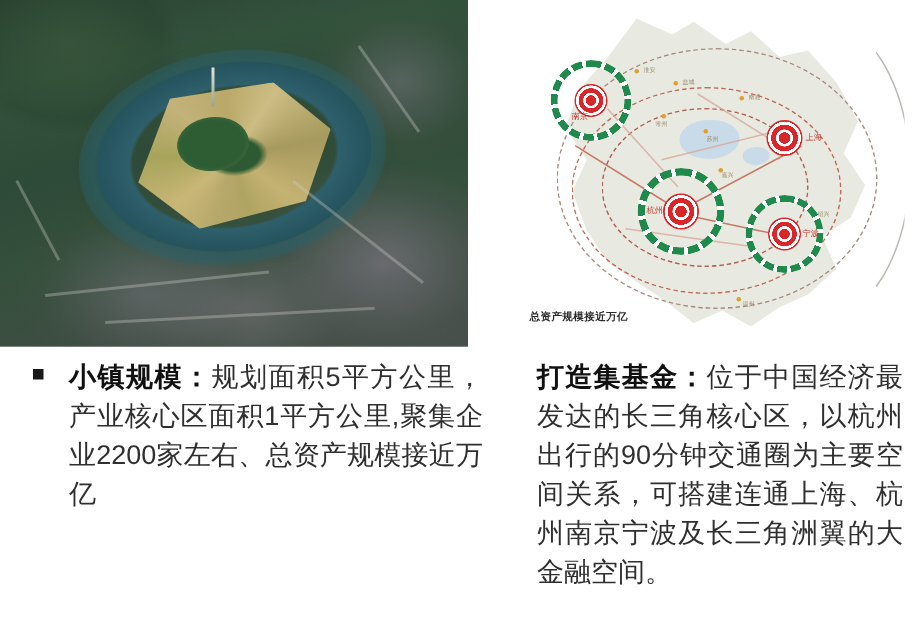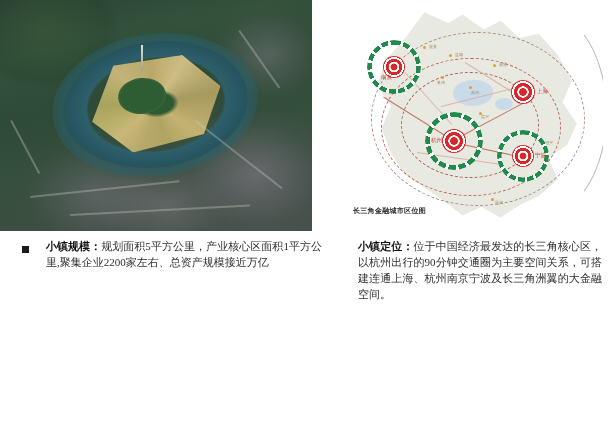--- a/index.html
+++ b/index.html
@@ -265,24 +265,24 @@
     width: 7px;
     height: 7px;
     background: #1a1a1a;
     margin-right: 17px;
     margin-top: 8px;
   }
   .bullet-body {
     flex: 1 1 auto;
   }
   .para {
-    font-size: 11px;
-    line-height: 16px;
+    font-size: 18px;
+    line-height: 26px;
     color: #2f2f2f;
-    font-family: Liberation Serif, serif;
+    font-family: Liberation Sans, sans-serif;
     text-align: justify;
   }
   .para .lead {
     font-weight: bold;
     color: #111111;
   }
   .plain-para { margin: 0; }
 </style>
 </head>
 <body>
@@ -354,35 +354,35 @@
       <div class="bull" style="left:17px; top:17px; width:24px; height:24px;"></div>
       <div class="nlabel" style="left:6px; top:25px;">杭州</div>
     </div>
 
     <div class="node" style="left:152px; top:128px;">
       <div class="gear" style="width:52px; height:52px;"></div>
       <div class="bull" style="left:15px; top:15px; width:22px; height:22px;"></div>
       <div class="nlabel" style="left:38px; top:22px;">宁波</div>
     </div>
 
-    <div class="map-caption">长三角金融城市区位图</div>
+    <div class="map-caption">总资产规模接近万亿</div>
   </div>
 </div>
 
 <div class="text-area">
 
   <div class="col col-left">
 
     <div class="bullet-row">
       <div class="bullet-mark"></div>
       <div class="bullet-body">
         <p class="para plain-para"><span class="lead">小镇规模：</span><span>规划面积5平方公里，产业核心区面积1平方公里,聚集企业2200家左右、总资产规模接近万亿</span></p>
       </div>
     </div>
 
 
   </div>
 
   <div class="col col-right">
-    <p class="para plain-para"><span class="lead">小镇定位：</span><span>位于中国经济最发达的长三角核心区，以杭州出行的90分钟交通圈为主要空间关系，可搭建连通上海、杭州南京宁波及长三角洲翼的大金融空间。</span></p>
+    <p class="para plain-para"><span class="lead">打造集基金：</span><span>位于中国经济最发达的长三角核心区，以杭州出行的90分钟交通圈为主要空间关系，可搭建连通上海、杭州南京宁波及长三角洲翼的大金融空间。</span></p>
   </div>
 
 </div>
 
 </body></html>

